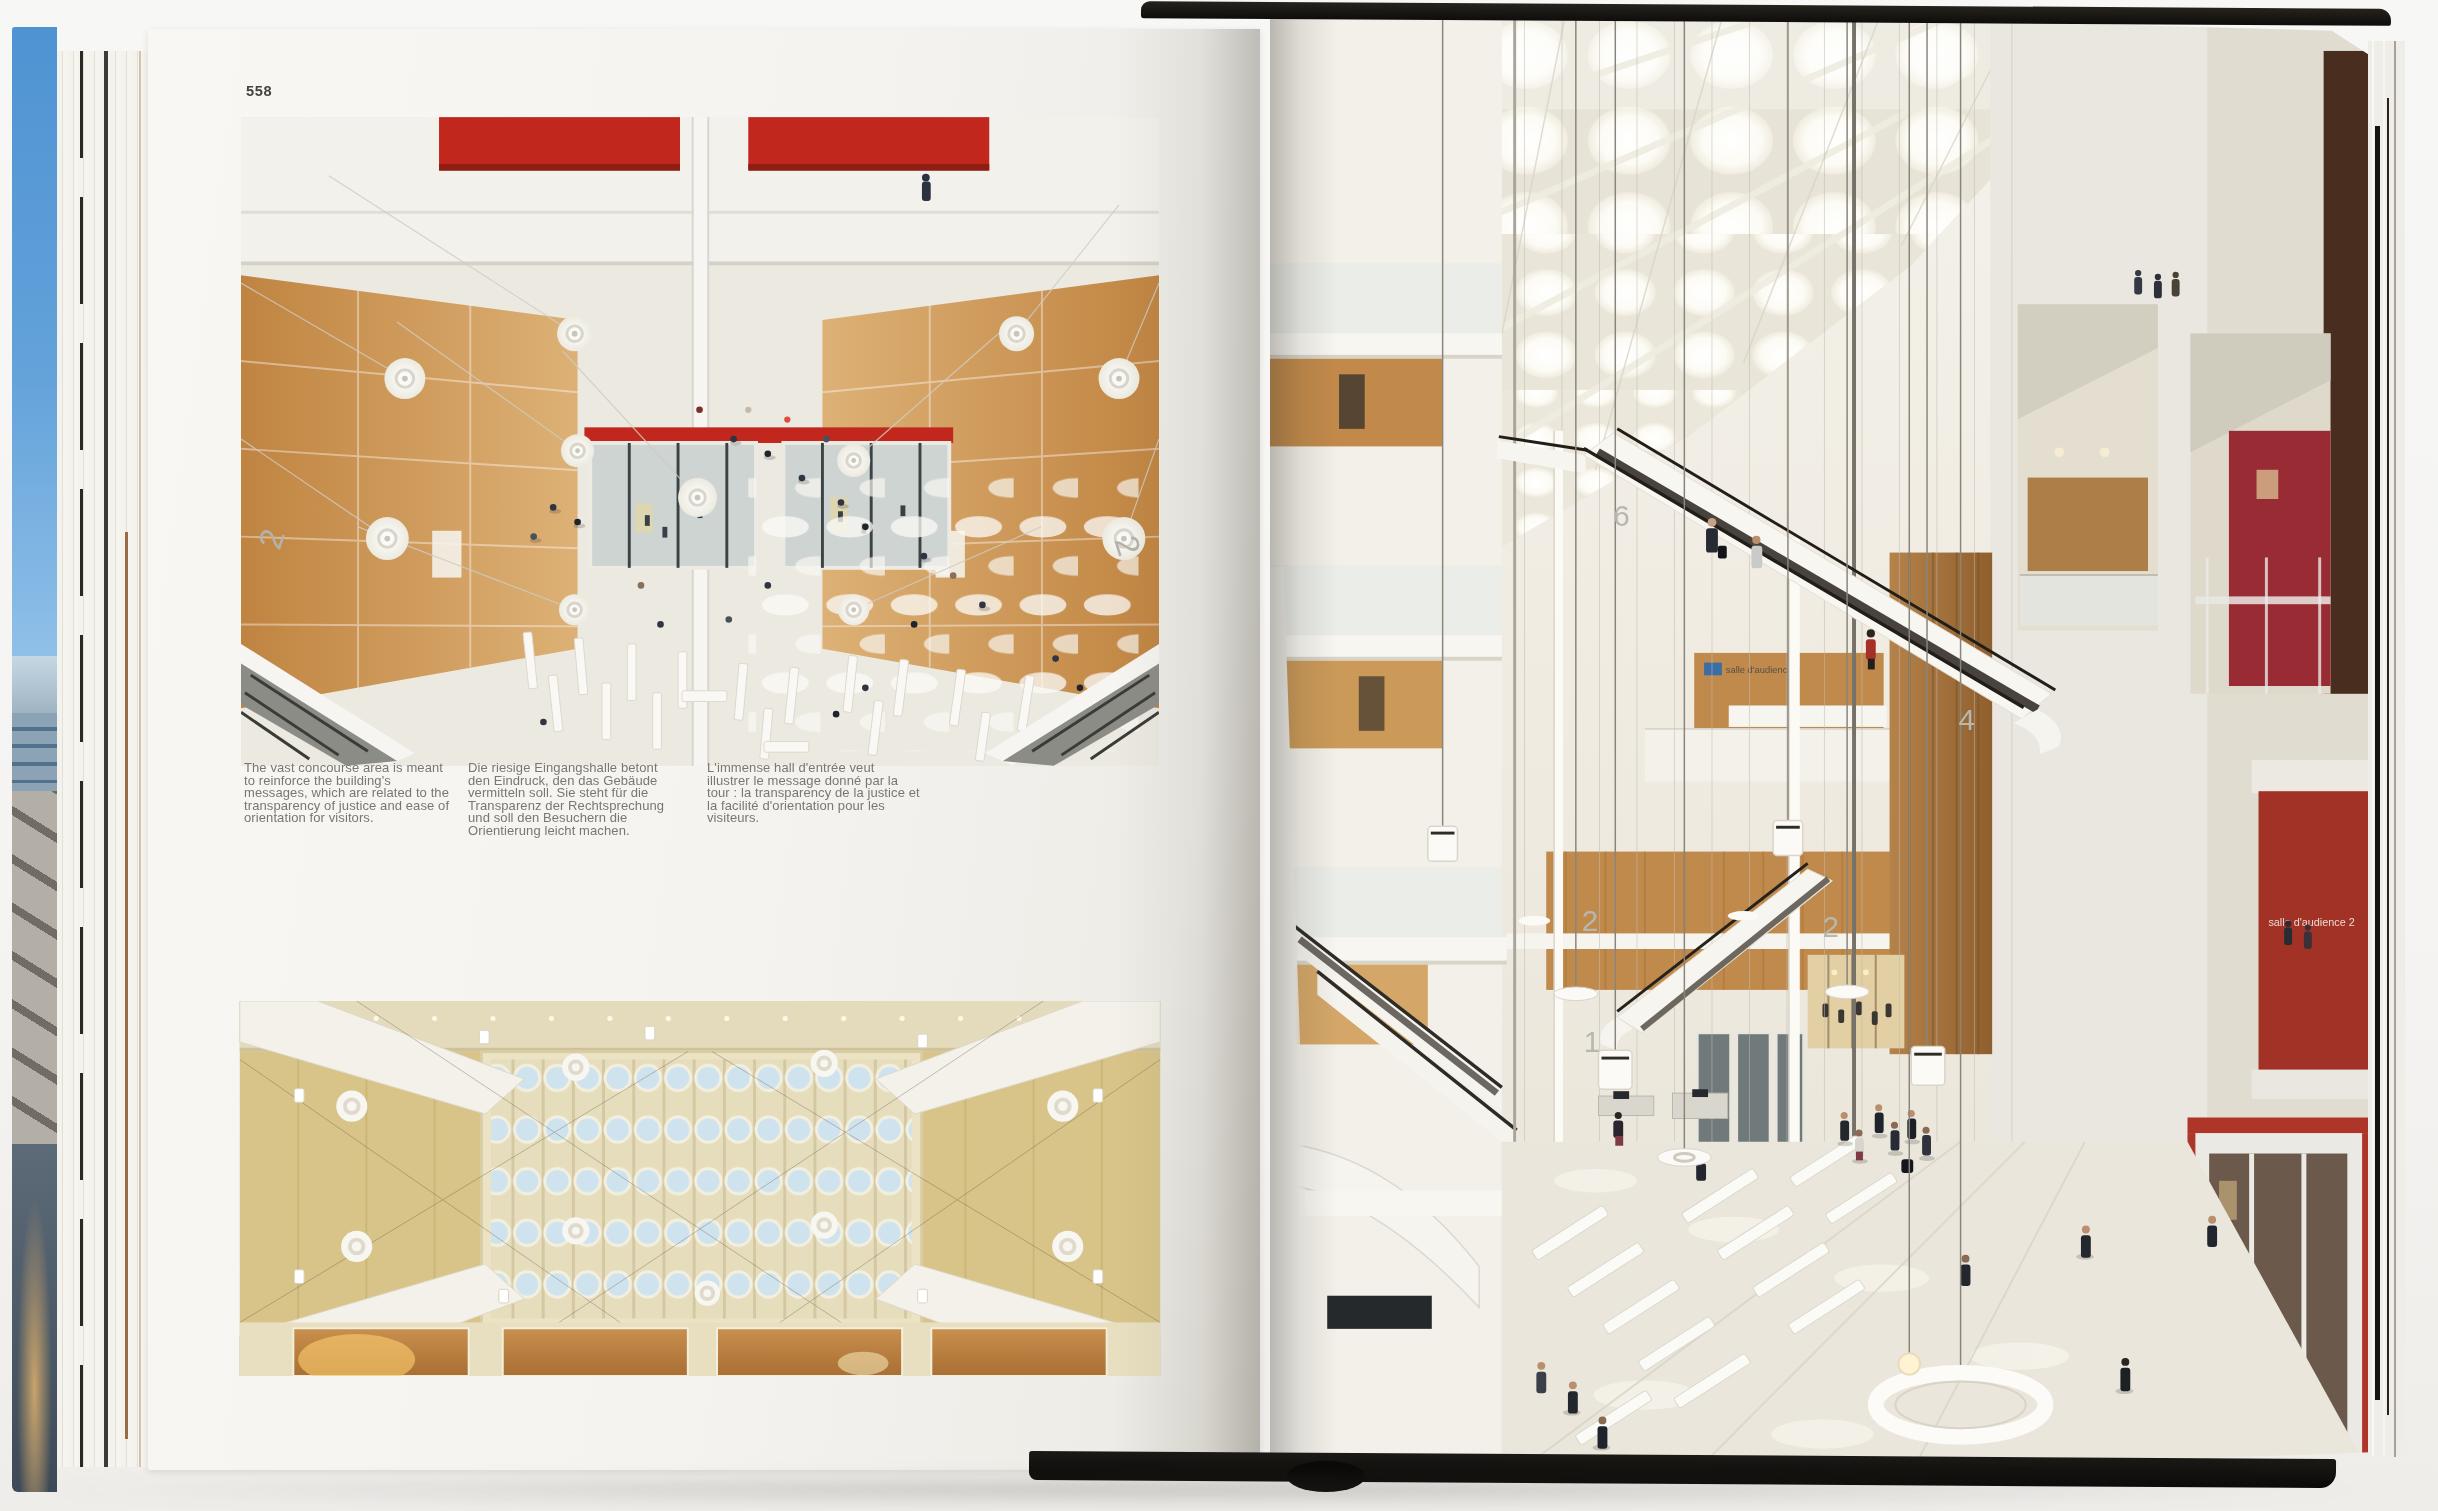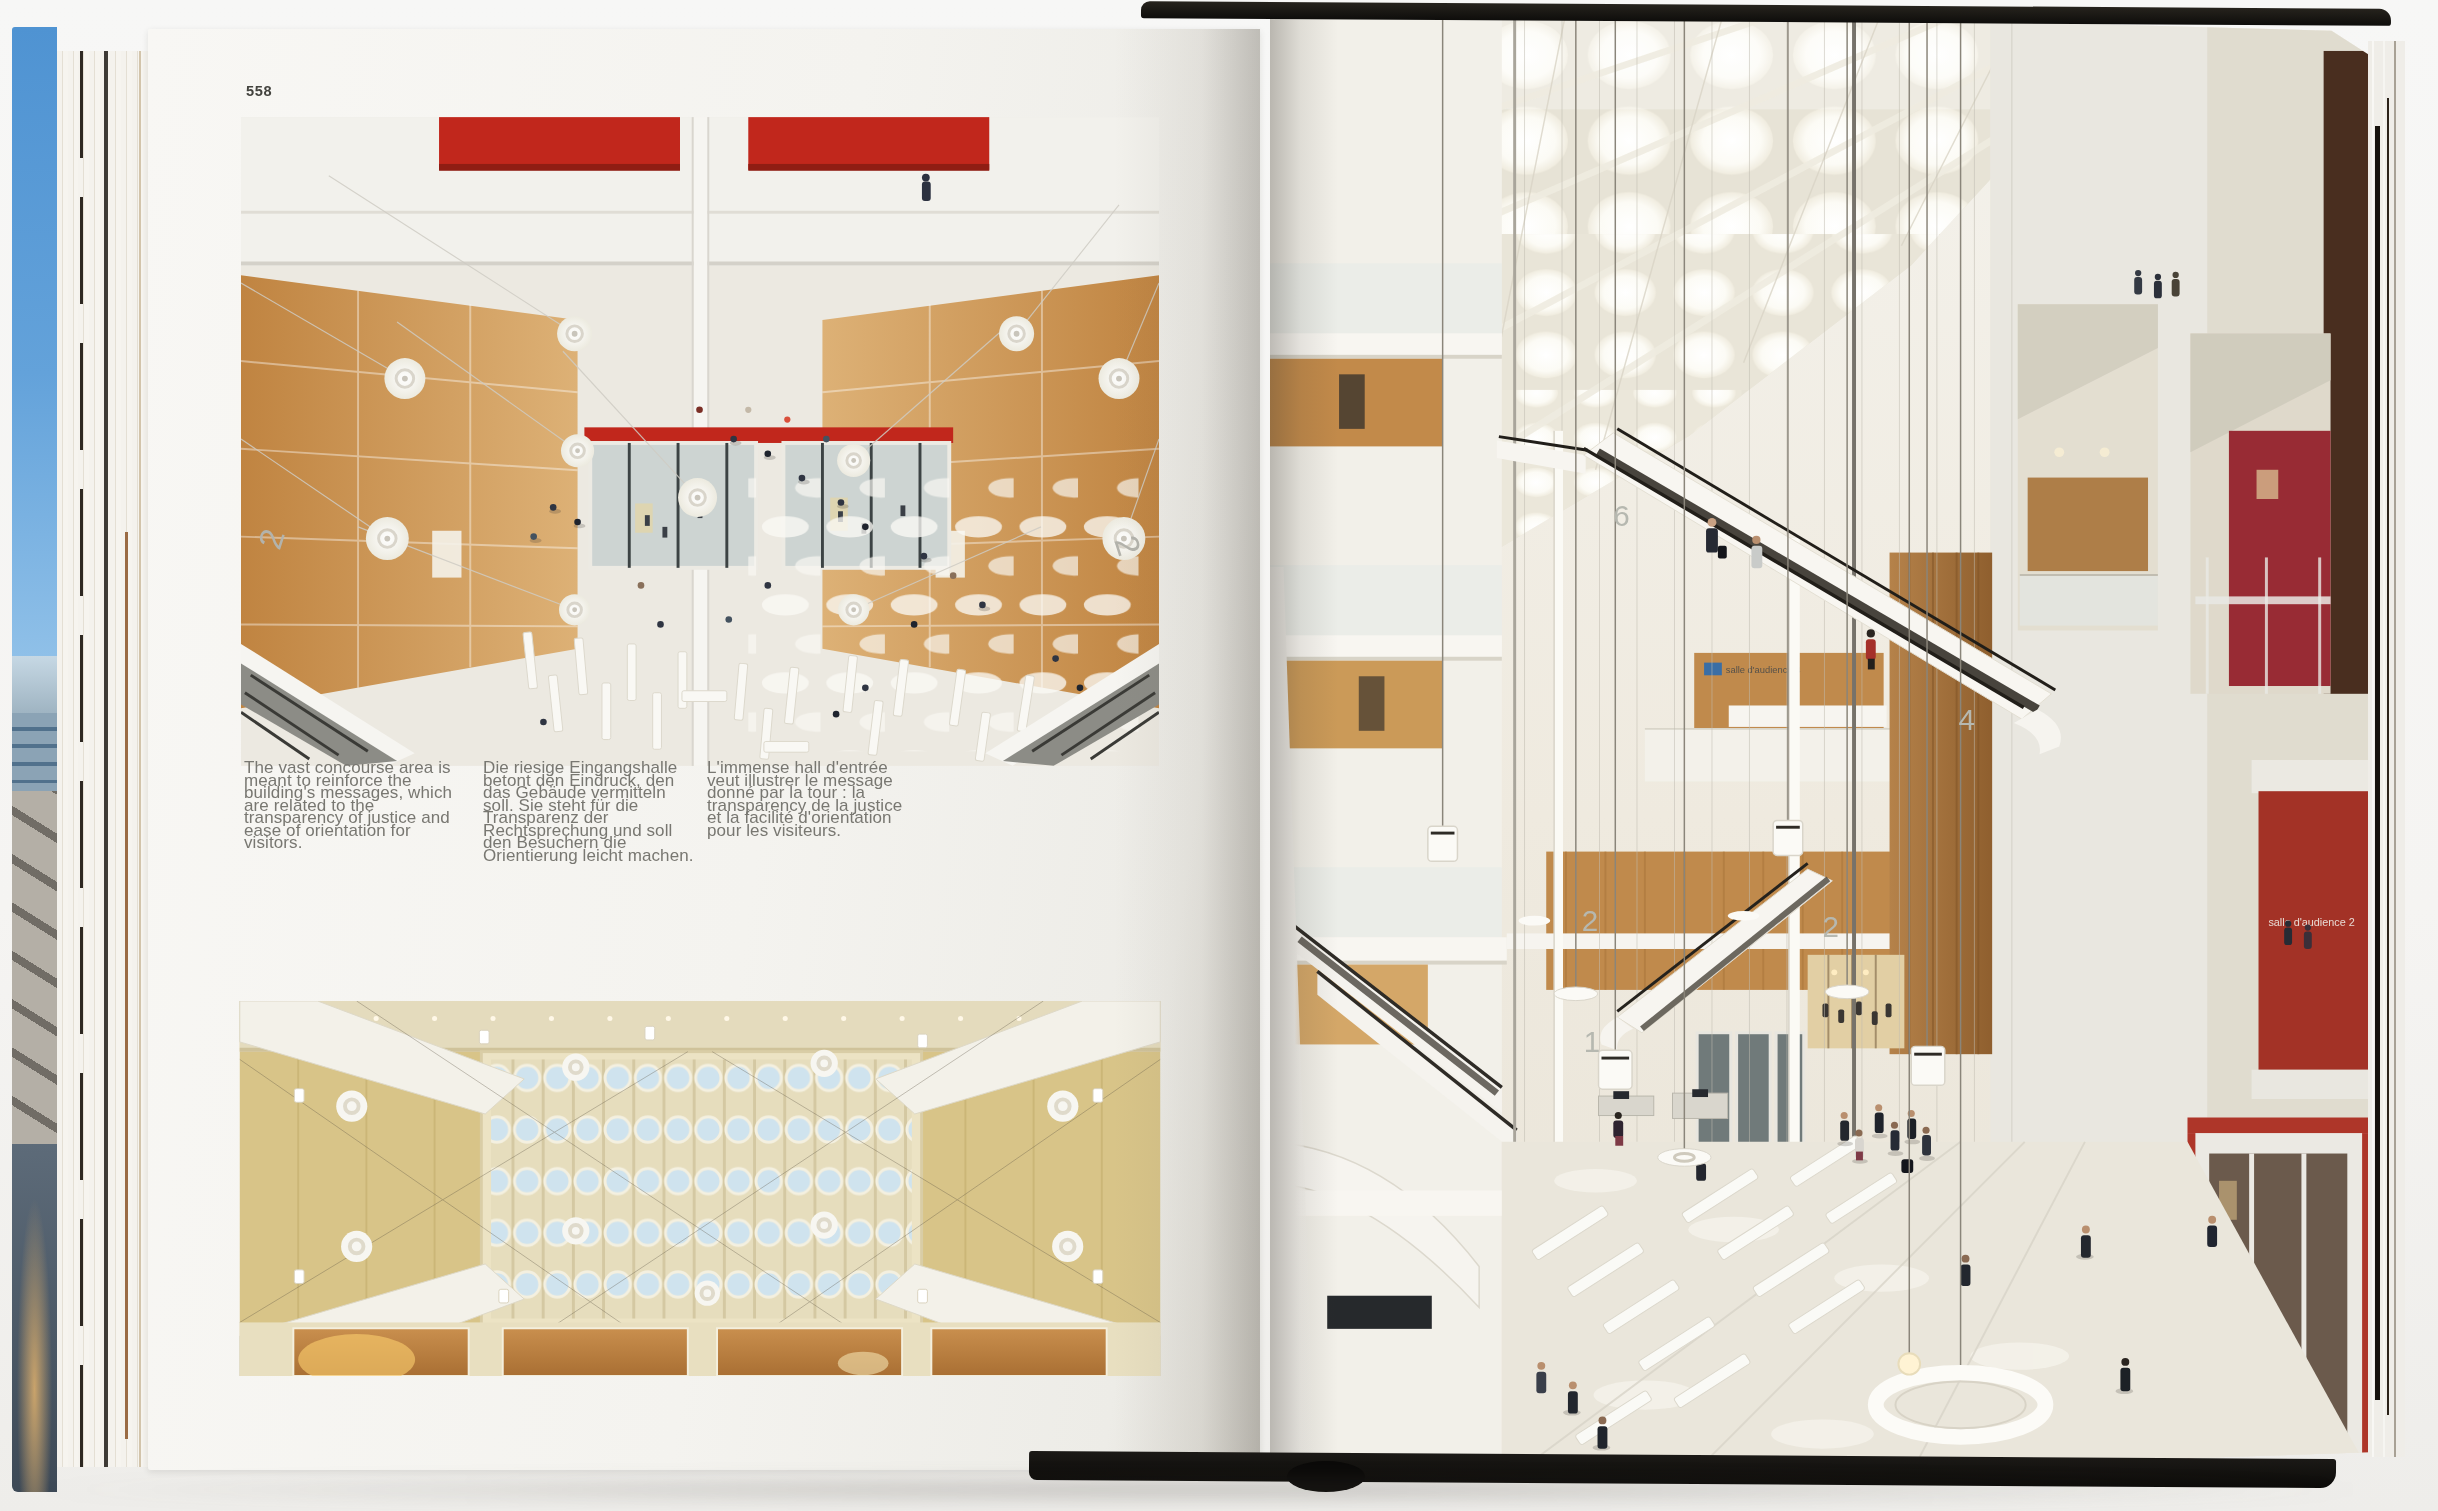--- a/index.html
+++ b/index.html
@@ -21,22 +21,22 @@
   #edges-left{left:57px;top:51px;width:92px;height:1416px;
       background:repeating-linear-gradient(90deg,#f4f2ed 0 4.9px,#e4dfd4 4.9px 5.9px,#f6f4ef 5.9px 10.7px);}
   #edges-left .ln{top:0;height:100%;}
   #edges-right{left:2368px;top:41px;width:37px;height:1416px;background:#efede8;}
   #edges-right .ln{top:0;height:100%;}
   
   #left-page{left:148px;top:29px;width:1112px;height:1441px;border-radius:2px 0 0 2.9px;
       background:linear-gradient(98deg,#f8f7f4 0%,#f4f3ef 55%,#edece7 88%,#dedcd5 100%);
       box-shadow:0 2px 5.9px rgba(60,55,48,.12);}
   #page-number{left:98px;top:54px;font-size:14.6px;font-weight:bold;color:#43433e;letter-spacing:0.6px;}
-  .caption{top:733px;width:213px;font-size:17px;line-height:12.5px;color:#787771;letter-spacing:0.1px;}
-  #cap-en{left:96px;} #cap-de{left:335px;} #cap-fr{left:559px;}
+  .caption{top:733px;width:213px;font-size:13px;line-height:12.5px;color:#787771;letter-spacing:0.1px;}
+  #cap-en{left:96px;} #cap-de{left:320px;} #cap-fr{left:559px;}
   #gutter-shade-l{right:0;top:0;width:146px;height:100%;
       background:linear-gradient(90deg,rgba(110,102,90,0) 0%,rgba(110,102,90,.10) 60%,rgba(70,64,55,.28) 100%);}
   
   #right-page{left:1270px;top:11.7px;width:1100px;height:1461px;background:#f1efe9;
       clip-path:polygon(0% 0.15%,60% 0.55%,96.5% 1.3%,100% 3%,100% 98.6%,55% 99.7%,0% 99.2%);}
   #right-page svg{position:absolute;left:0;top:0;width:100%;height:100%;}
   #gutter-shade-r{left:0;top:0;width:68px;height:100%;
       background:linear-gradient(90deg,rgba(55,50,43,.30) 0%,rgba(55,50,43,.10) 45%,rgba(55,50,43,0) 100%);}
   #page-margin-wedge{left:0;bottom:0;width:45px;height:62%;
       background:linear-gradient(90deg,#f3f1ec 55%,rgba(243,241,236,0) 100%);

